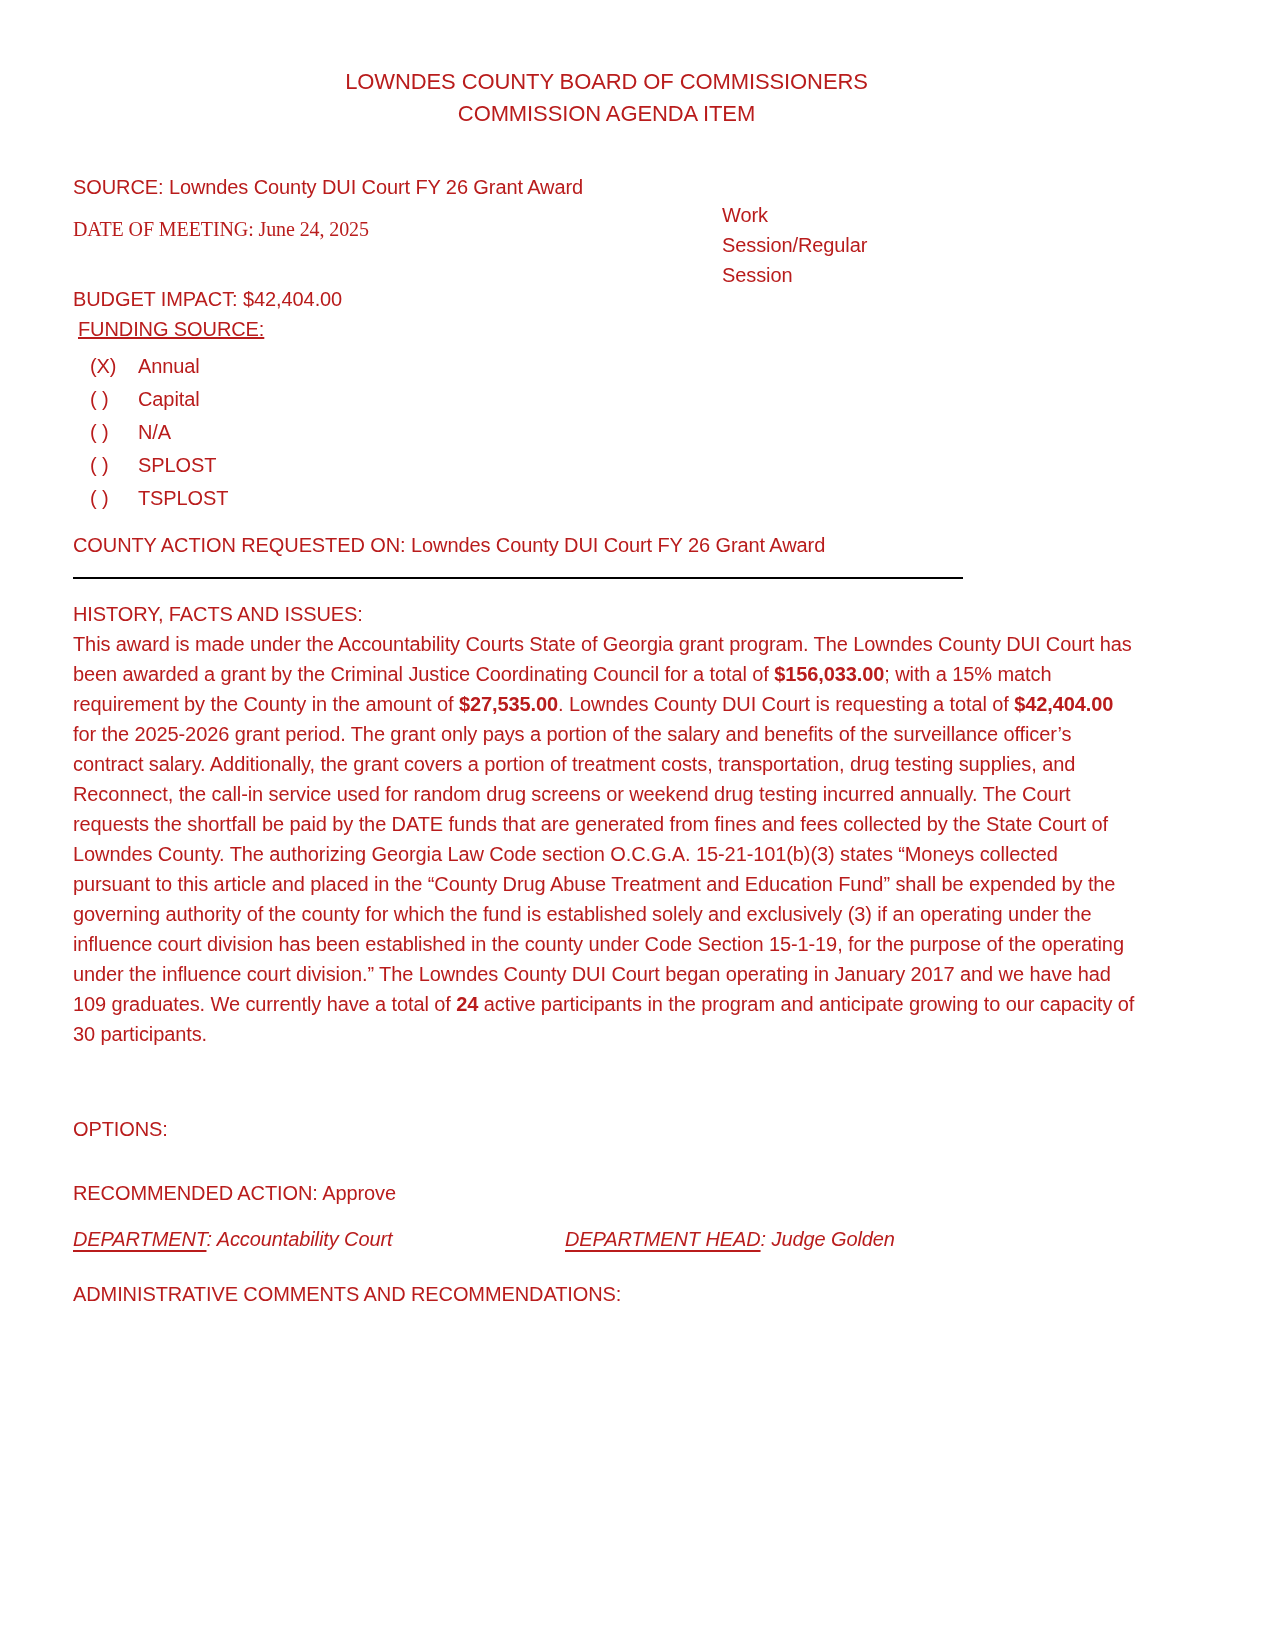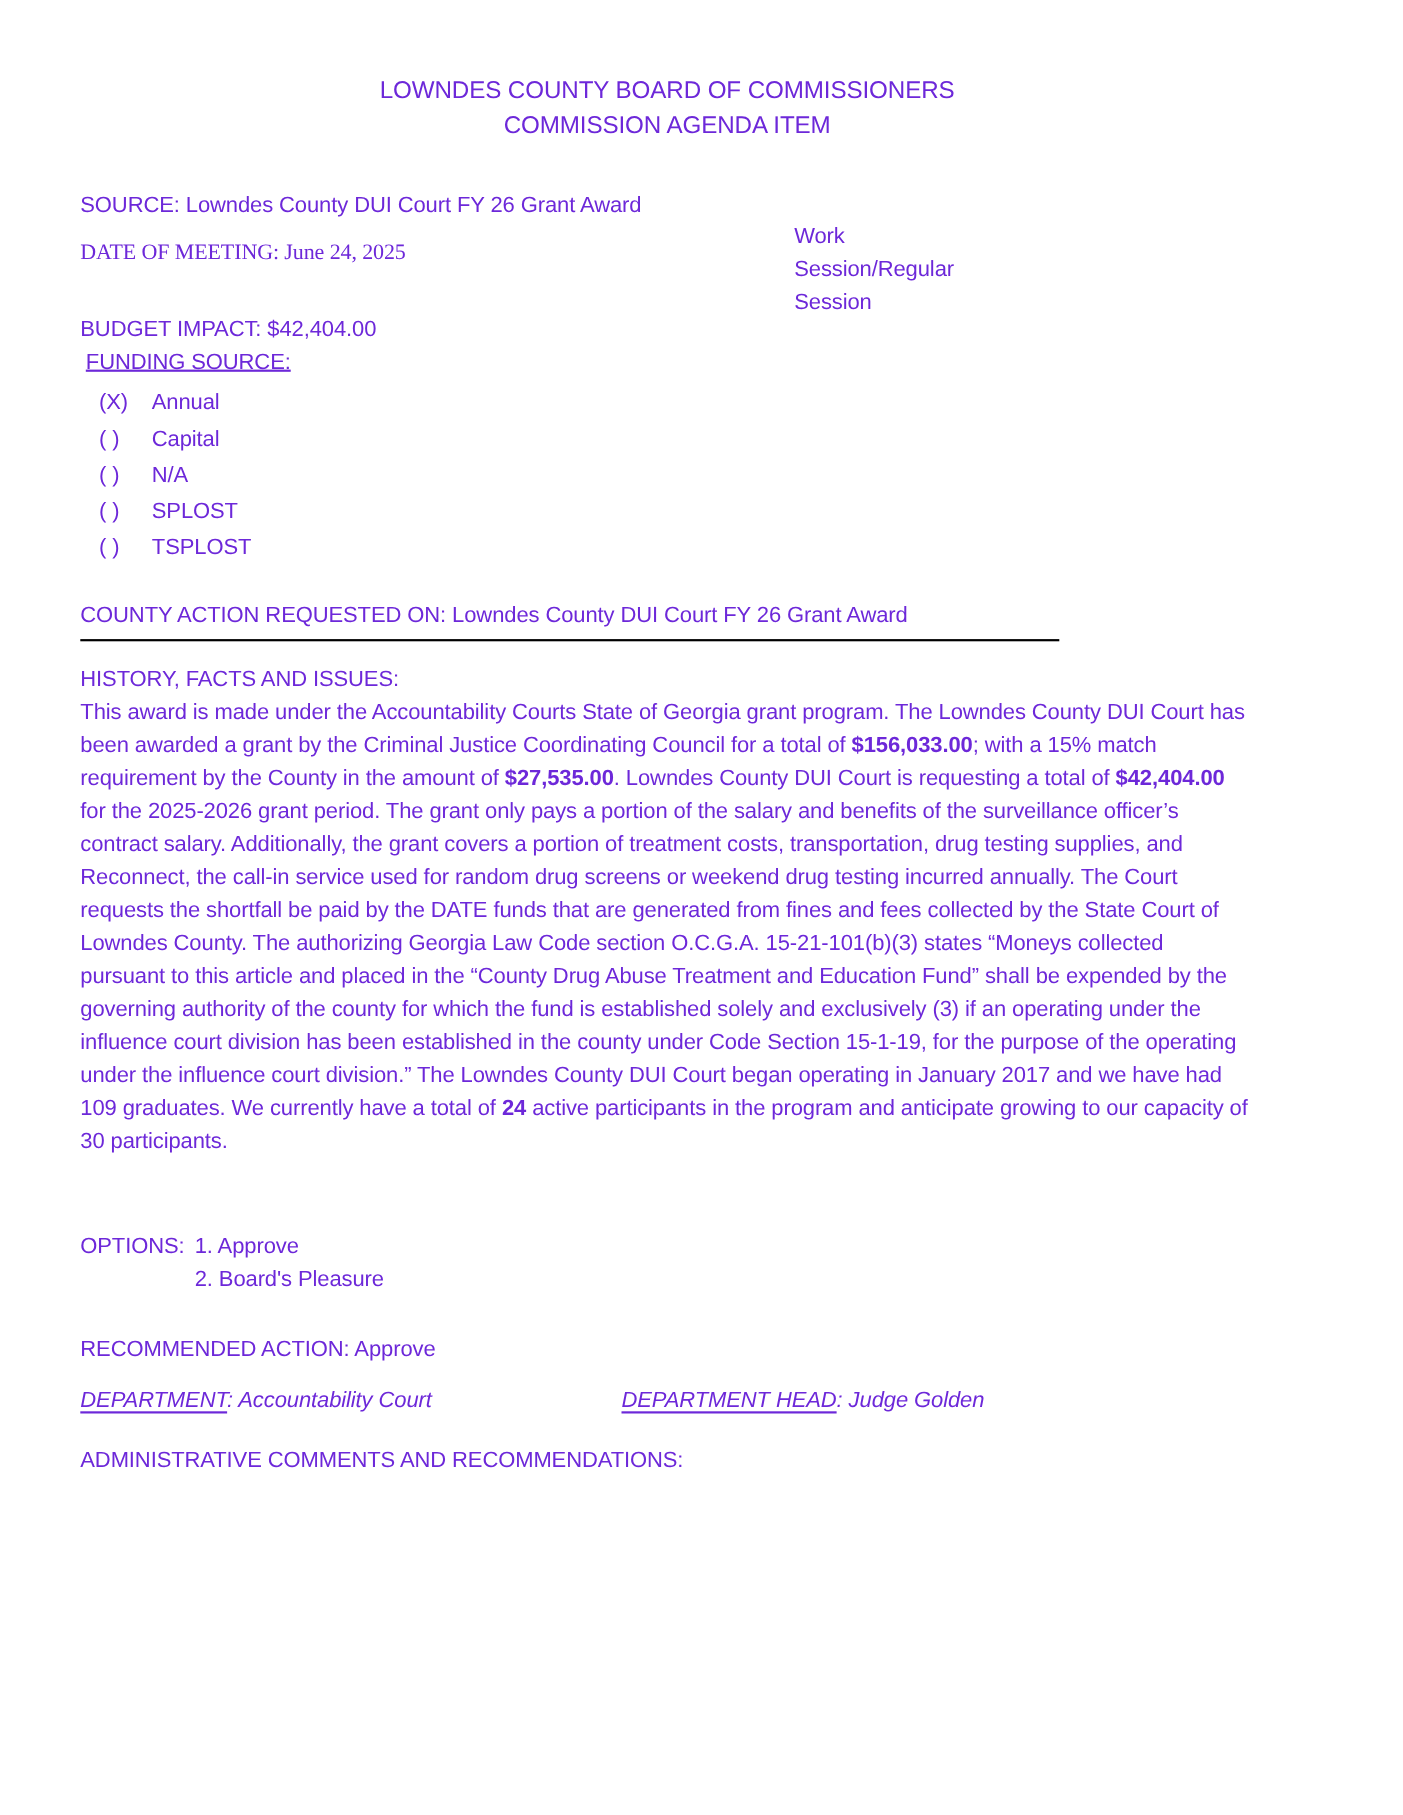--- a/index.html
+++ b/index.html
@@ -1,21 +1,21 @@
 <!DOCTYPE html>
 <html><head>
 <meta charset="utf-8">
 <style>
   html, body { margin: 0; padding: 0; background: #ffffff; }
   .page {
     position: relative;
     width: 1275px;
     height: 1650px;
     background: #ffffff;
-    color: #6d28d9;
+    color: #b91c1c;
     font-family: "Liberation Sans", sans-serif;
     font-size: 20px;
     line-height: 30px;
     letter-spacing: -0.1px;
     box-sizing: border-box;
     padding: 66px 135px 0 73px;
     overflow: hidden;
   }
   .doc-title { text-align: center; font-size: 22px; line-height: 32px; }
   .b { font-weight: bold; }
@@ -32,24 +32,24 @@
   }
   .date-line   { margin-top: 12px; font-family: Liberation Serif, serif; }
   .budget-line { margin-top: 40px; }
   .funding-line { padding-left: 5px; text-decoration: underline; }
 
   .funding-options { margin-top: 6px; }
   .funding-row { display: flex; margin-left: 17px; height: 33px; line-height: 33px; }
   .funding-mark { width: 48px; }
 
   .county-action {
-    margin-top: 32px;
+    margin-top: 18px;
     width: 890px;
     line-height: 24px;
-    padding-bottom: 10px;
+    padding-bottom: 20px;
     border-bottom: 2px solid #000;
   }
 
   .history-heading { margin-top: 20px; }
   .history-para { width: 1067px; text-align: left; }
 
   .options-row { margin-top: 65px; display: flex; }
   .options-label { width: 104px; flex: none; }
 
   .recommended { margin-top: 34px; }
@@ -106,24 +106,20 @@
     </div>
   </div>
 
   <div class="county-action"><span>COUNTY ACTION REQUESTED ON:</span> <span>Lowndes County DUI Court FY 26 Grant Award</span></div>
 
   <div class="history-heading">HISTORY, FACTS AND ISSUES:</div>
   <div class="history-para"><span>This award is made under the Accountability Courts State of Georgia grant program. The Lowndes County DUI Court has been awarded a grant by the Criminal Justice Coordinating Council for a total of </span><span class="b">$156,033.00</span><span>; with a 15% match requirement by the County in the amount of </span><span class="b">$27,535.00</span><span>. Lowndes County DUI Court is requesting a total of </span><span class="b">$42,404.00</span><span> for the 2025-2026 grant period. The grant only pays a portion of the salary and benefits of the surveillance officer’s contract salary. Additionally, the grant covers a portion of treatment costs, transportation, drug testing supplies, and Reconnect, the call-in service used for random drug screens or weekend drug testing incurred annually. The Court requests the shortfall be paid by the DATE funds that are generated from fines and fees collected by the State Court of Lowndes County. The authorizing Georgia Law Code section O.C.G.A. 15-21-101(b)(3) states “Moneys collected pursuant to this article and placed in the “County Drug Abuse Treatment and Education Fund” shall be expended by the governing authority of the county for which the fund is established solely and exclusively (3) if an operating under the influence court division has been established in the county under Code Section 15-1-19, for the purpose of the operating under the influence court division.” The Lowndes County DUI Court began operating in January 2017 and we have had 109 graduates. We currently have a total of </span><span class="b">24</span><span> active participants in the program and anticipate growing to our capacity of 30 participants.</span></div>
 
   <div class="options-row">
     <span class="options-label">OPTIONS:</span>
-    <span class="options-items">
-      <div>1. Approve</div>
-      <div>2. Board's Pleasure</div>
-    </span>
   </div>
 
   <div class="recommended"><span>RECOMMENDED ACTION:</span> <span>Approve</span></div>
 
   <div class="dept-row">
     <span class="dept-left"><span class="u">DEPARTMENT</span><span>: Accountability Court</span></span>
     <span><span class="u">DEPARTMENT HEAD</span><span>: Judge Golden</span></span>
   </div>
 
   <div class="admin-line">ADMINISTRATIVE COMMENTS AND RECOMMENDATIONS:</div>

